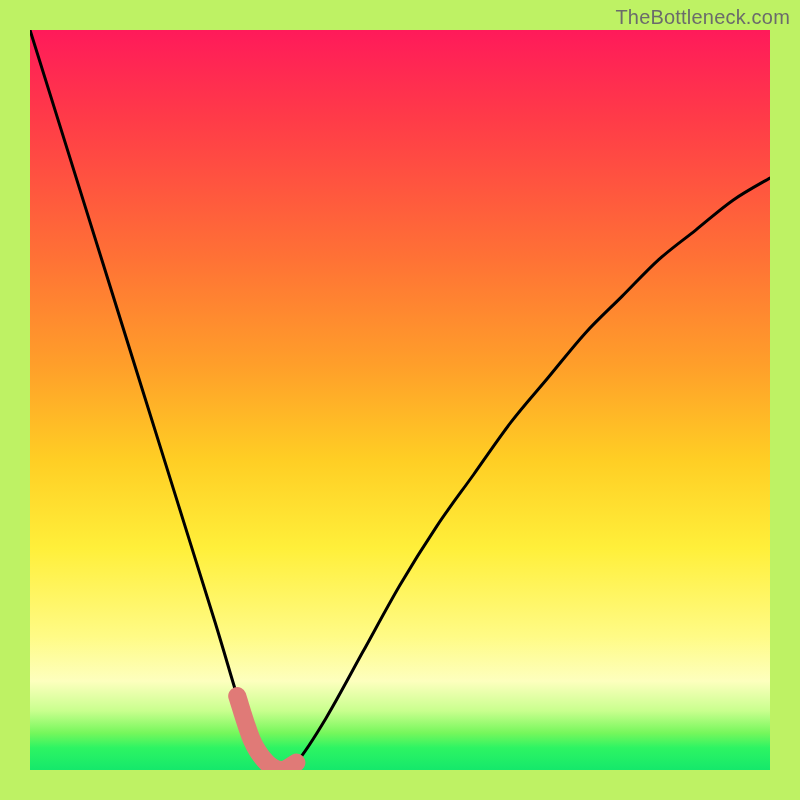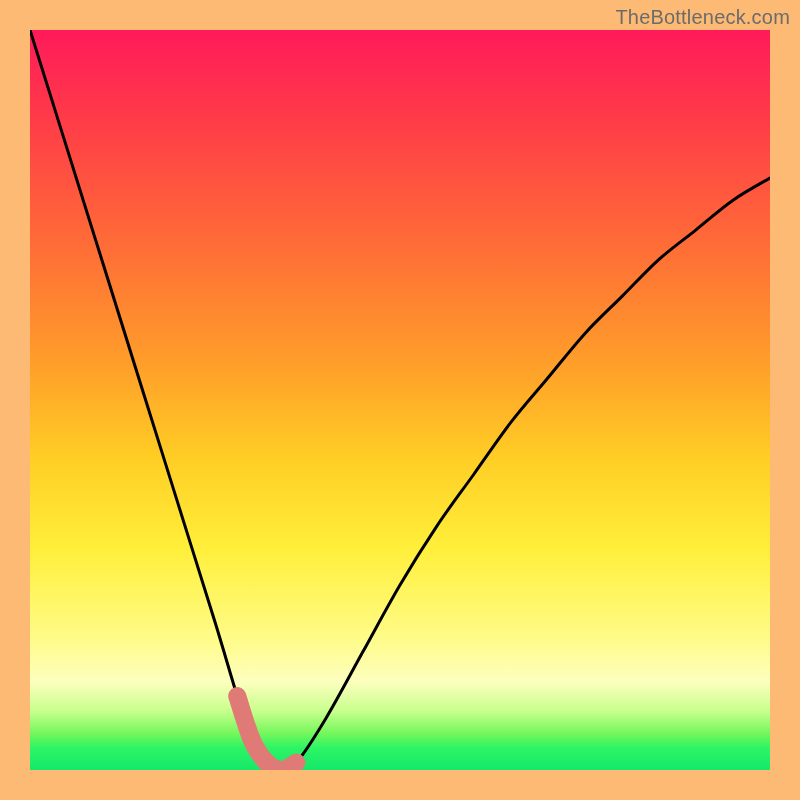--- a/index.html
+++ b/index.html
@@ -8,21 +8,21 @@
     width: 800px;
     height: 800px;
     background: #000;
     overflow: hidden;
     font-family: Arial, Helvetica, sans-serif;
   }
   .stage {
     position: relative;
     width: 800px;
     height: 800px;
-    background: #fdba74;
+    background: #bef264;
   }
   .plot-area {
     position: absolute;
     left: 30px;
     top: 30px;
     width: 740px;
     height: 740px;
     overflow: hidden;
   }
   .gradient {

